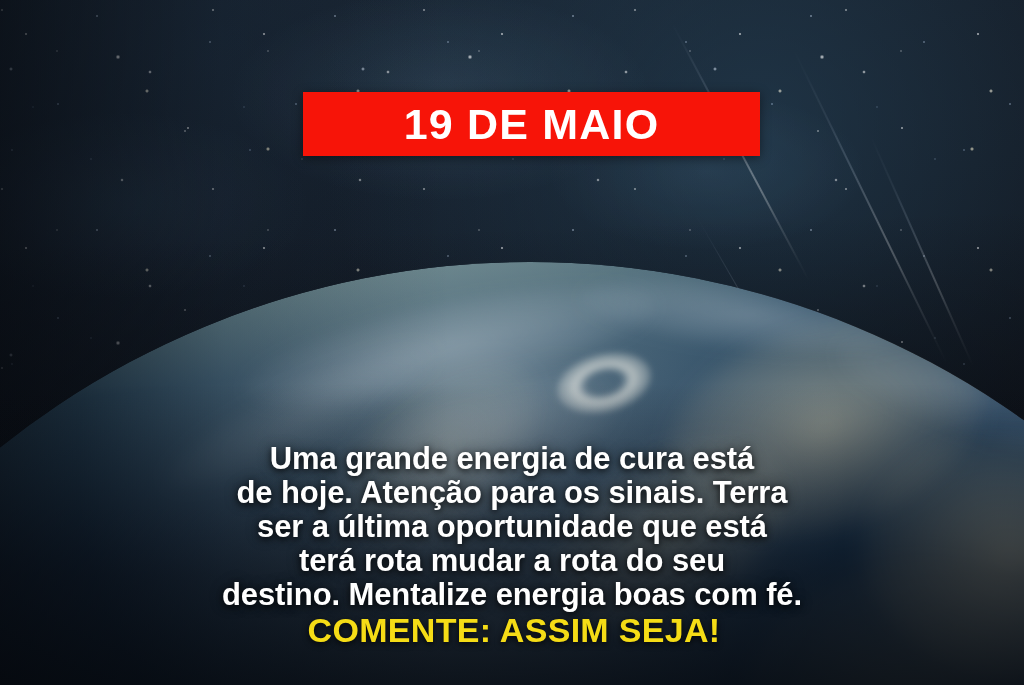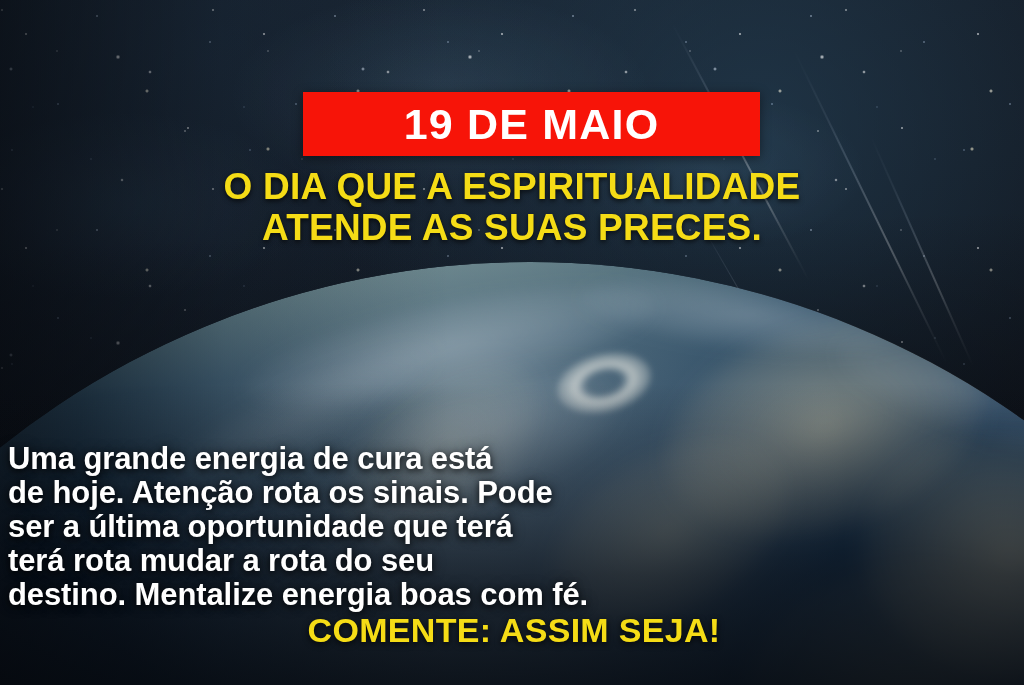--- a/index.html
+++ b/index.html
@@ -264,20 +264,21 @@
     padding: 0 36px;
     box-sizing: border-box;
   }
   .headline-line { display: block; white-space: nowrap; }
 
   .body-copy {
     position: absolute;
     left: 0;
     right: 0;
     top: 442px;
+    text-align: center;
     color: #ffffff;
     font-size: 31px;
     font-weight: 700;
     line-height: 1.10;
     letter-spacing: -.1px;
     text-shadow: 0 2px 6px rgba(0,0,0,.80), 0 0 14px rgba(0,0,0,.45);
     padding: 0 8px;
     box-sizing: border-box;
   }
   .body-line { display: block; white-space: nowrap; }
@@ -333,29 +334,25 @@
 
   <div class="left-veil"></div>
   <div class="bottom-veil"></div>
 
   <div class="content">
 
     <div class="date-banner" style="background: rgb(247, 20, 8);">
       <span class="date-banner-label" style="color: rgb(255, 255, 255);">19 DE MAIO</span>
     </div>
 
-    <div class="headline" style="color: rgb(245, 220, 22);">
-      <span class="headline-line">O DIA QUE A ESPIRITUALIDADE</span>
-      <span class="headline-line">ATENDE AS SUAS PRECES.</span>
-    </div>
 
     <div class="body-copy" style="color: rgb(255, 255, 255);">
       <span class="body-line">Uma grande energia de cura está</span>
-      <span class="body-line">de hoje. Atenção rota os sinais. Pode</span>
-      <span class="body-line">ser a última oportunidade que terá</span>
+      <span class="body-line">de hoje. Atenção para os sinais. Terra</span>
+      <span class="body-line">ser a última oportunidade que está</span>
       <span class="body-line">terá rota mudar a rota do seu</span>
       <span class="body-line">destino. Mentalize energia boas com fé.</span>
     </div>
 
     <div class="cta" style="color: rgb(245, 220, 22);">
       <span>COMENTE: ASSIM SEJA!</span>
     </div>
 
   </div>
 </div>

